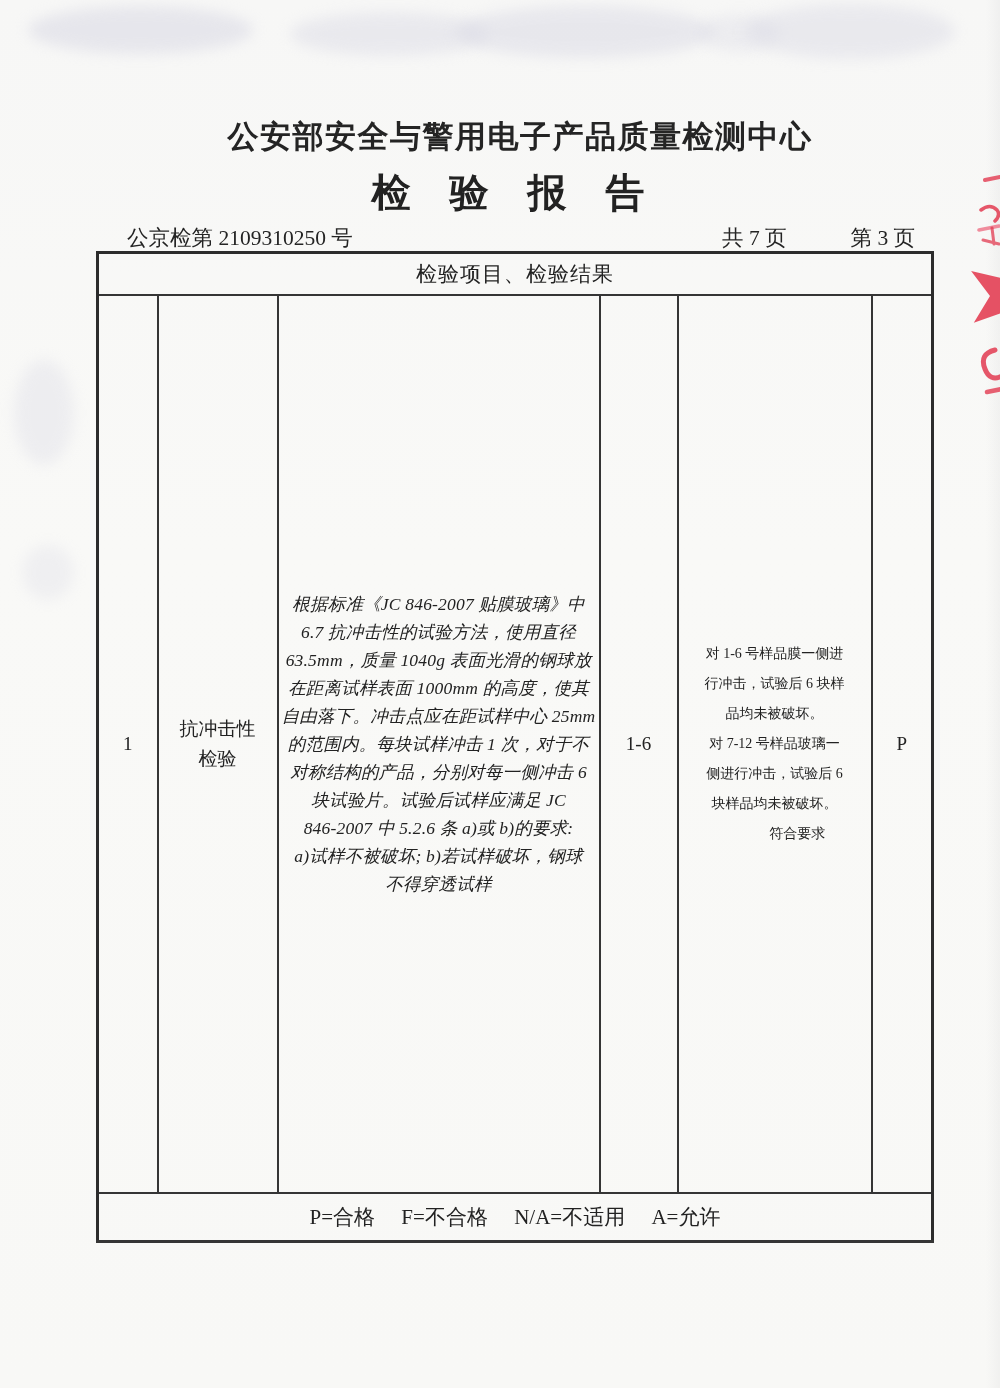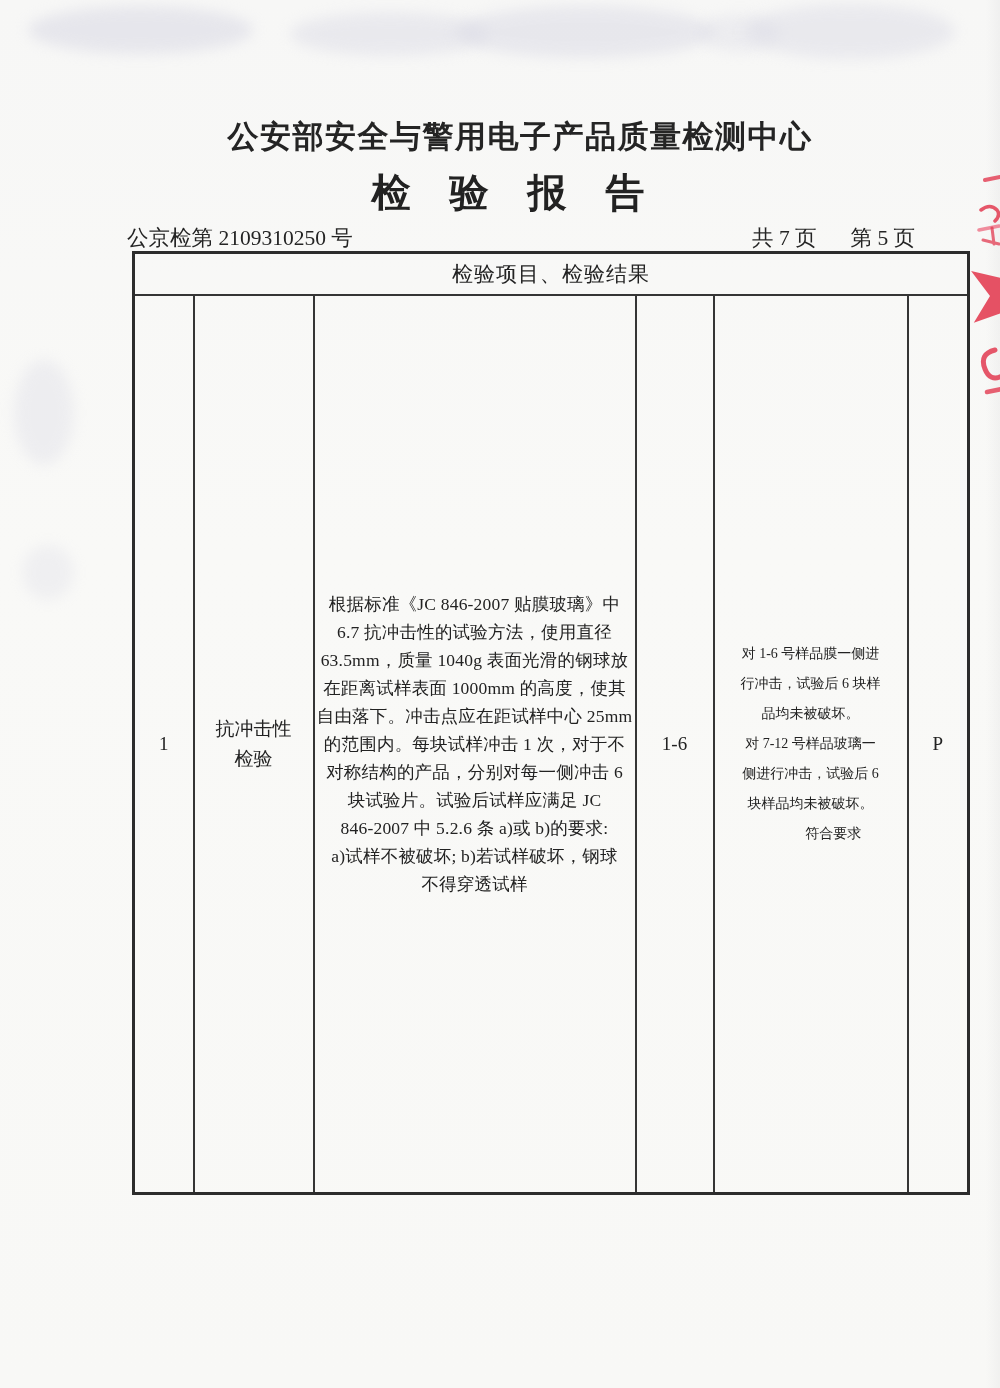--- a/index.html
+++ b/index.html
@@ -52,32 +52,31 @@
     position: absolute;
     top: 223px;
     left: 127px;
     right: 85px;
     display: flex;
     justify-content: space-between;
     align-items: flex-start;
     font-size: 21.5px;
     color: #242424;
   }
-  .meta-pages { display: flex; gap: 34px; }
+  .meta-pages { display: flex; gap: 64px; }
 
   
   table.report {
     position: absolute;
     left: 96px;
     top: 251px;
     width: 835px;
     border-collapse: collapse;
     table-layout: fixed;
     border: 3px solid #2c2c2c;
-    margin-left: 36px;
   }
   table.report td {
     border: 2px solid #353535;
     text-align: center;
     vertical-align: middle;
     padding: 0;
     color: #222;
   }
   tr.section-row td {
     height: 40px;
@@ -98,20 +97,21 @@
     line-height: 30px;
     border-radius: 7px;
   }
   td.cell-req {
     font-size: 17.5px;
     text-align: left;
     padding: 0 9px;
     white-space: pre;
     line-height: 28px;
     letter-spacing: 0.2px;
+    font-style: italic;
   }
   td.cell-result {
     font-size: 14px;
     text-align: left;
     padding: 0 10px;
     white-space: pre;
     line-height: 30px;
   }
   tr.legend-row td {
     height: 46px;
@@ -151,21 +151,21 @@
   <div class="smudge" style="left:14px; top:360px; width:60px; height:105px; opacity:0.35;"></div>
   <div class="smudge" style="left:22px; top:545px; width:52px; height:55px; opacity:0.3;"></div>
   <div class="right-shade"></div>
 
   <div class="org-title">公安部安全与警用电子产品质量检测中心</div>
   <div class="report-title">检　验　报　告</div>
   <div class="meta-row">
     <span>公京检第 2109310250 号</span>
     <span class="meta-pages">
       <span>共 7 页</span>
-      <span>第 5 页</span>
+      <span>第 3 页</span>
     </span>
   </div>
 
   <table class="report">
     <colgroup>
       <col style="width:60px">
       <col style="width:120px">
       <col style="width:322px">
       <col style="width:78px">
       <col style="width:194px">
@@ -193,20 +193,23 @@
         <td class="cell-sample">1-6</td>
         <td class="cell-result">对 1-6 号样品膜一侧进
 行冲击，试验后 6 块样
 品均未被破坏。
 对 7-12 号样品玻璃一
 侧进行冲击，试验后 6
 块样品均未被破坏。
 　　　 符合要求</td>
         <td class="cell-verdict">P</td>
       </tr>
+      <tr class="legend-row">
+        <td colspan="6">P=合格　 F=不合格　 N/A=不适用　 A=允许</td>
+      </tr>
     </tbody>
   </table>
 
   <svg class="stamp" viewBox="0 0 55 245" overflow="hidden">
 
     <path d="M40 10 l15 -3" stroke="#e23a50" stroke-width="4" fill="none" stroke-linecap="round" opacity="0.8"></path>
 
     <path d="M36 40 q9 -7 16 0 q4 5 -2 11" stroke="#e23a50" stroke-width="3.5" fill="none" stroke-linecap="round" opacity="0.85"></path>
     <path d="M34 60 l20 -4" stroke="#ee7186" stroke-width="3.5" fill="none" stroke-linecap="round" opacity="0.8"></path>
     <path d="M38 70 l16 4 M47 58 l2 16" stroke="#e23a50" stroke-width="3" fill="none" stroke-linecap="round" opacity="0.75"></path>

